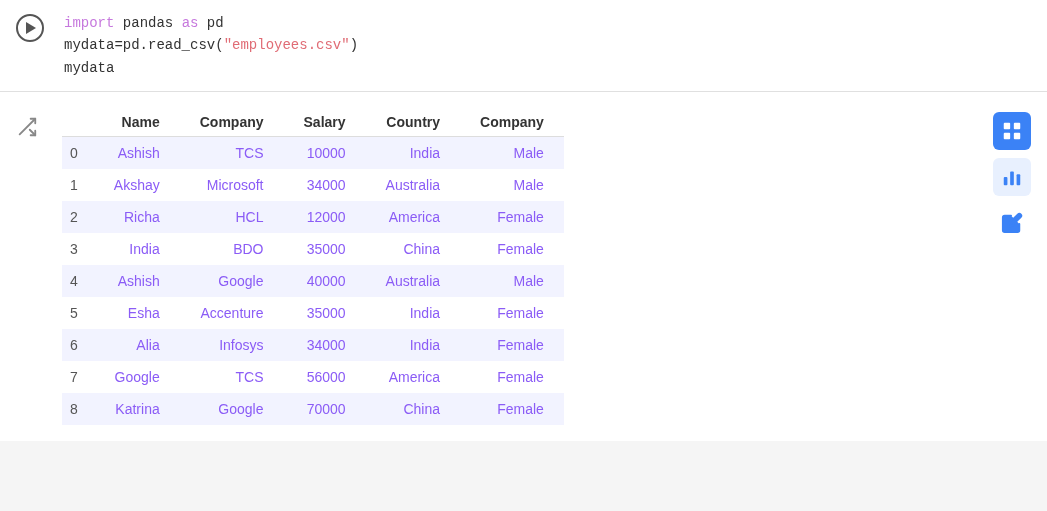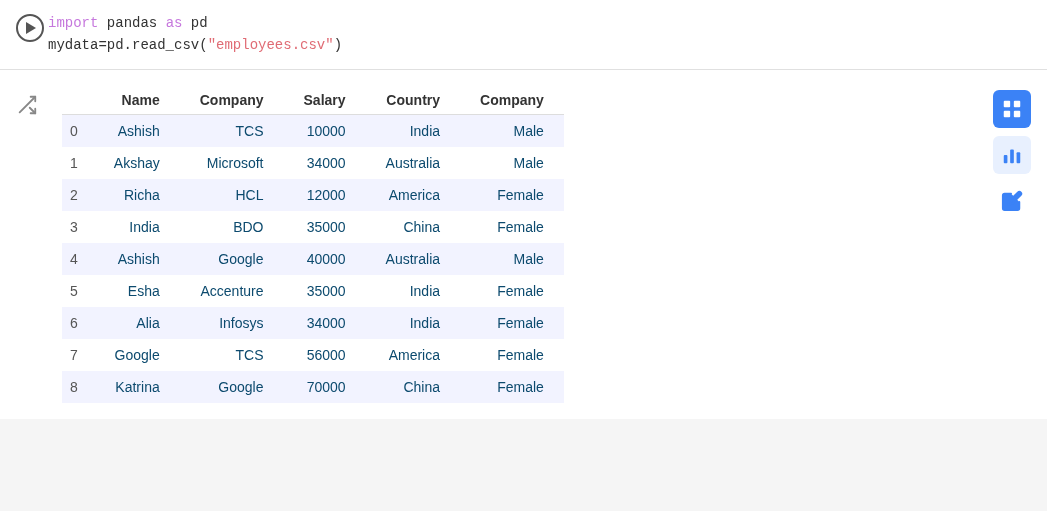--- a/index.html
+++ b/index.html
@@ -9,21 +9,21 @@
       width: 1047px;
       min-height: 511px;
     }
 
     .code-cell {
       background: #ffffff;
       border-bottom: 1px solid #e0e0e0;
       display: flex;
       align-items: flex-start;
       padding: 12px 16px;
-      gap: 4px;
+      gap: 20px;
     }
 
     .run-button {
       width: 28px;
       height: 28px;
       border-radius: 50%;
       background: #ffffff;
       border: 2px solid #555;
       display: flex;
       align-items: center;
@@ -98,21 +98,21 @@
       background: #ffffff;
     }
 
     tbody tr:nth-child(odd) {
       background: #f2f3ff;
     }
 
     tbody td {
       padding: 8px 20px;
       text-align: right;
-      color: #0c4a6e;
+      color: #8b5cf6;
       font-size: 14px;
     }
 
     tbody td:first-child {
       text-align: right;
       color: #555;
       font-weight: 500;
       padding-left: 8px;
       padding-right: 16px;
     }
@@ -173,20 +173,23 @@
     <svg viewBox="0 0 10 12">
       <polygon points="0,0 10,6 0,12" fill="#555"></polygon>
     </svg>
   </div>
   <div class="code-block">
     <div>
       <span class="kw">import</span><span class="plain"> pandas </span><span class="kw">as</span><span class="plain"> pd</span>
     </div>
     <div>
       <span class="plain">mydata=pd.read_csv(</span><span class="str">"employees.csv"</span><span class="plain">)</span>
+    </div>
+    <div>
+      <span class="plain">mydata</span>
     </div>
   </div>
 </div>
 
 <div class="output-cell">
   <div class="output-left">
     <div class="shuffle-icon">
       <svg width="22" height="22" viewBox="0 0 24 24" fill="none" stroke="#888" stroke-width="2" stroke-linecap="round" stroke-linejoin="round">
         <polyline points="16 3 21 3 21 8"></polyline>
         <line x1="4" y1="20" x2="21" y2="3"></line>

